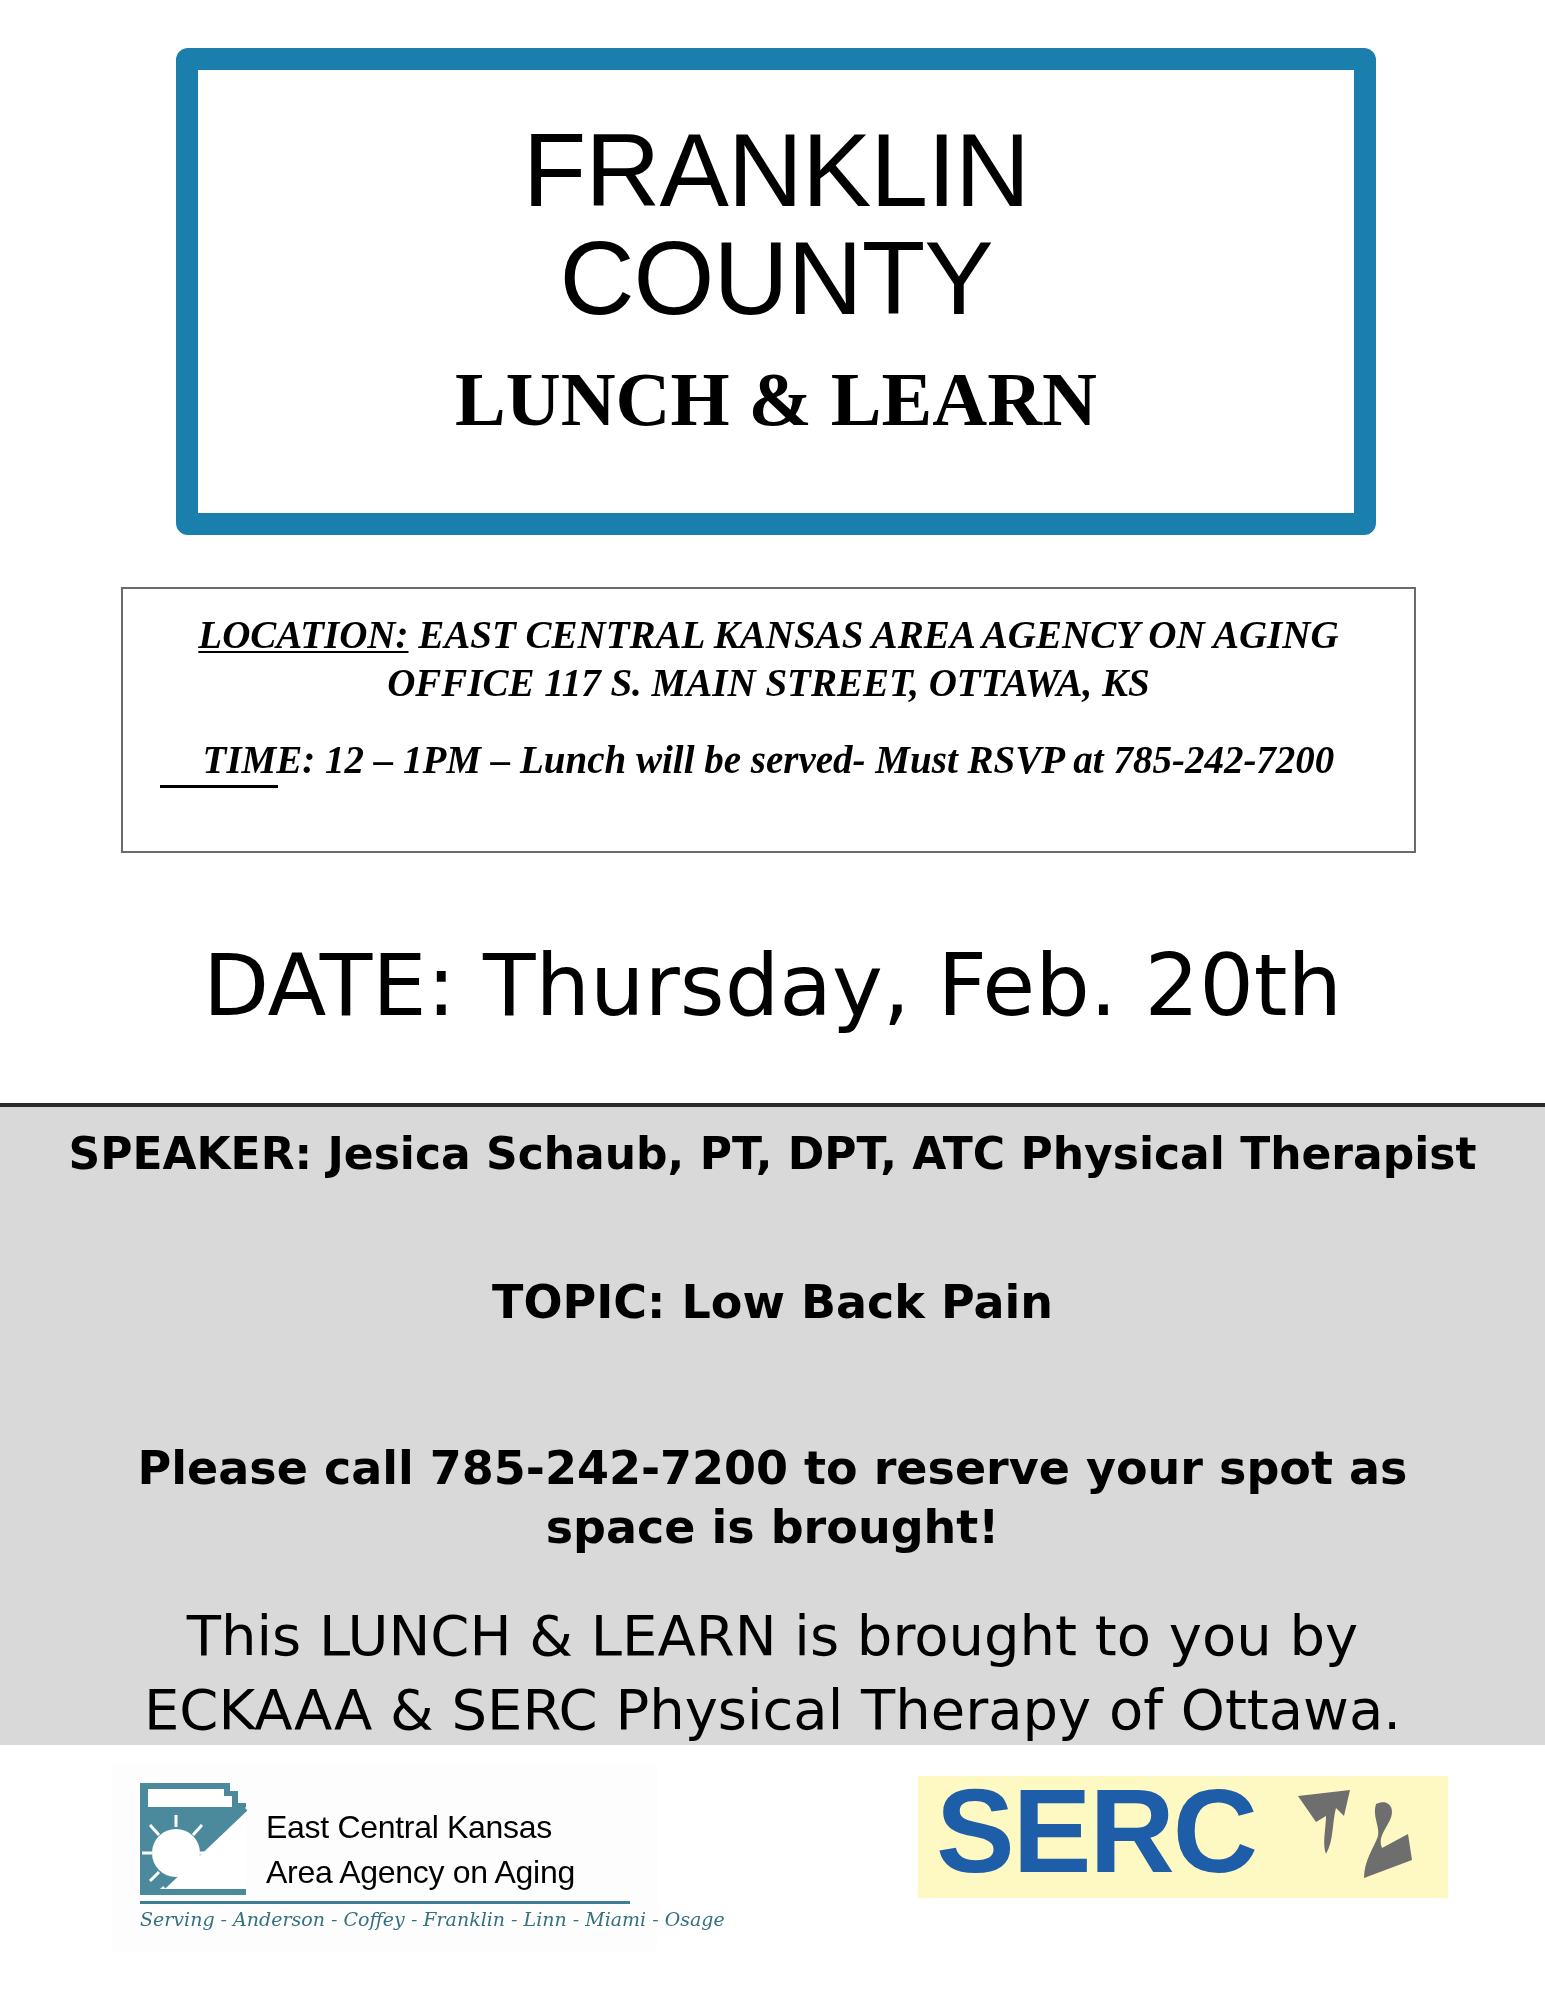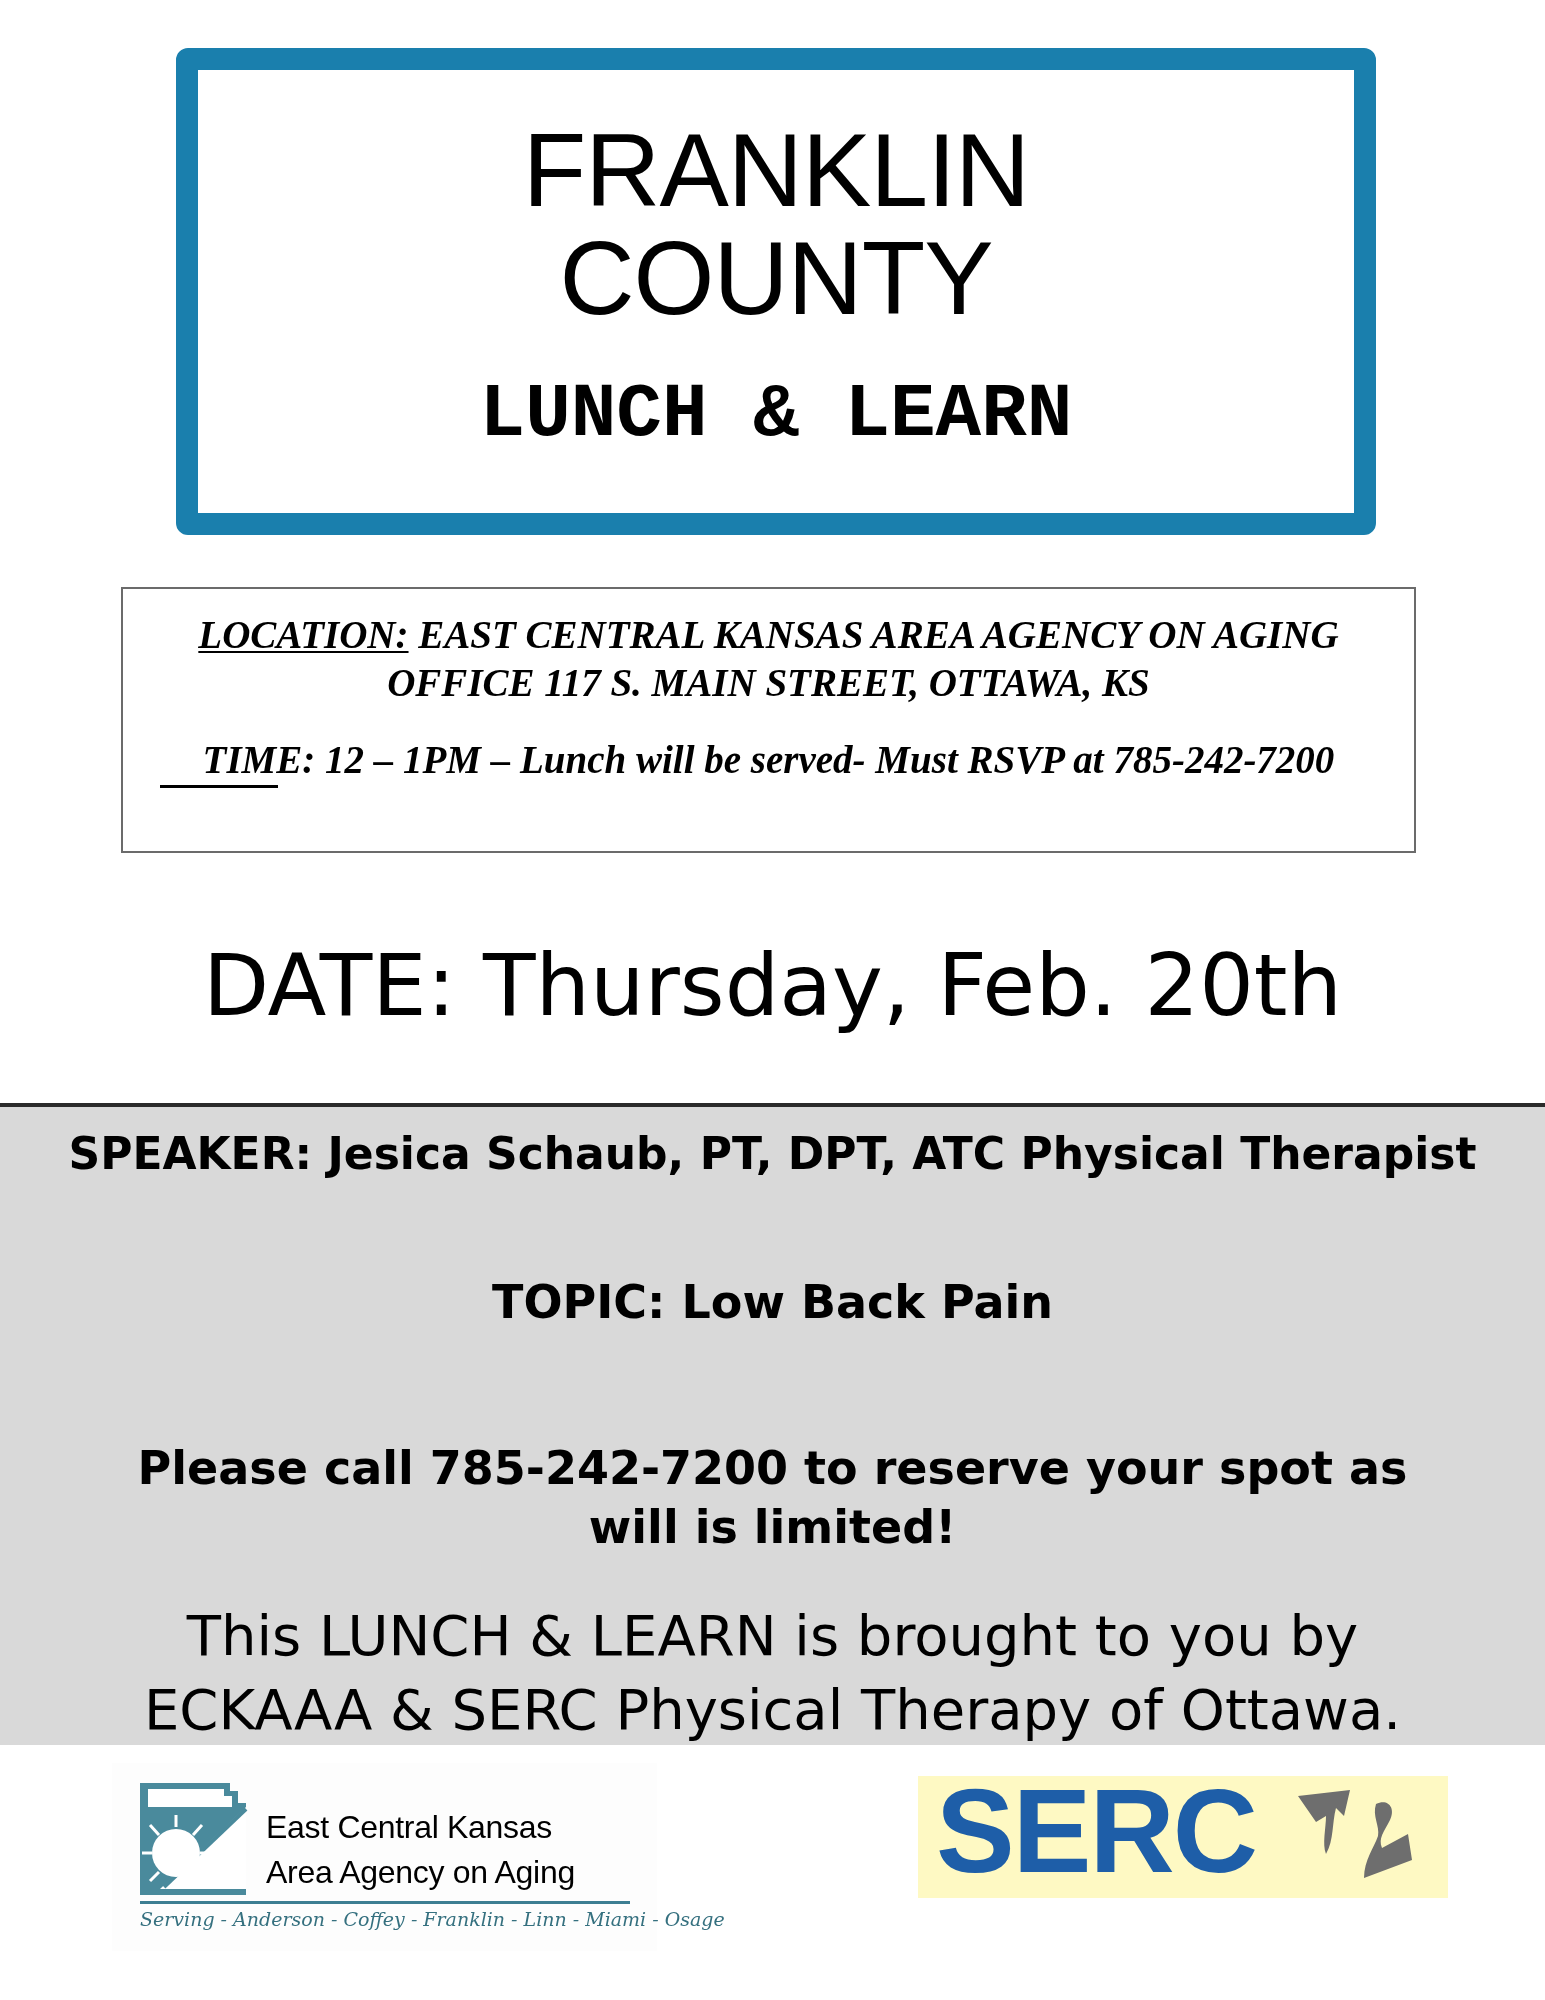--- a/index.html
+++ b/index.html
@@ -42,27 +42,27 @@
     line-height: 0.98;
     letter-spacing: -1px;
     color: #000000;
     text-align: center;
     white-space: nowrap;
   }
   .title-line.second {
     margin-top: 6px;
   }
   .subtitle-line {
-    font-family: Liberation Mono, monospace;
+    font-family: Liberation Serif, serif;
     font-weight: 700;
     font-size: 76px;
     line-height: 1.0;
     color: #000000;
     text-align: center;
-    margin-top: 47px;
+    margin-top: 31px;
     white-space: nowrap;
   }
 
   
   .loc-box {
     position: absolute;
     left: 121px;
     top: 587px;
     width: 1295px;
     height: 266px;
@@ -273,21 +273,21 @@
 
   <div class="date-line">DATE: Thursday, Feb. 20th</div>
 
   <div class="gray-panel">
 
     <div class="speaker-line">SPEAKER: Jesica Schaub, PT, DPT, ATC Physical Therapist</div>
     <div class="topic-line">TOPIC: Low Back Pain</div>
 
     <div class="reserve-block">
       <div>Please call 785-242-7200 to reserve your spot as</div>
-      <div>will is limited!</div>
+      <div>space is brought!</div>
     </div>
 
     <div class="brought-block">
       <div>This LUNCH &amp; LEARN is brought to you by</div>
       <div>ECKAAA &amp; SERC Physical Therapy of Ottawa.</div>
     </div>
 
   </div>
 
   <div class="eckaaa-logo">

